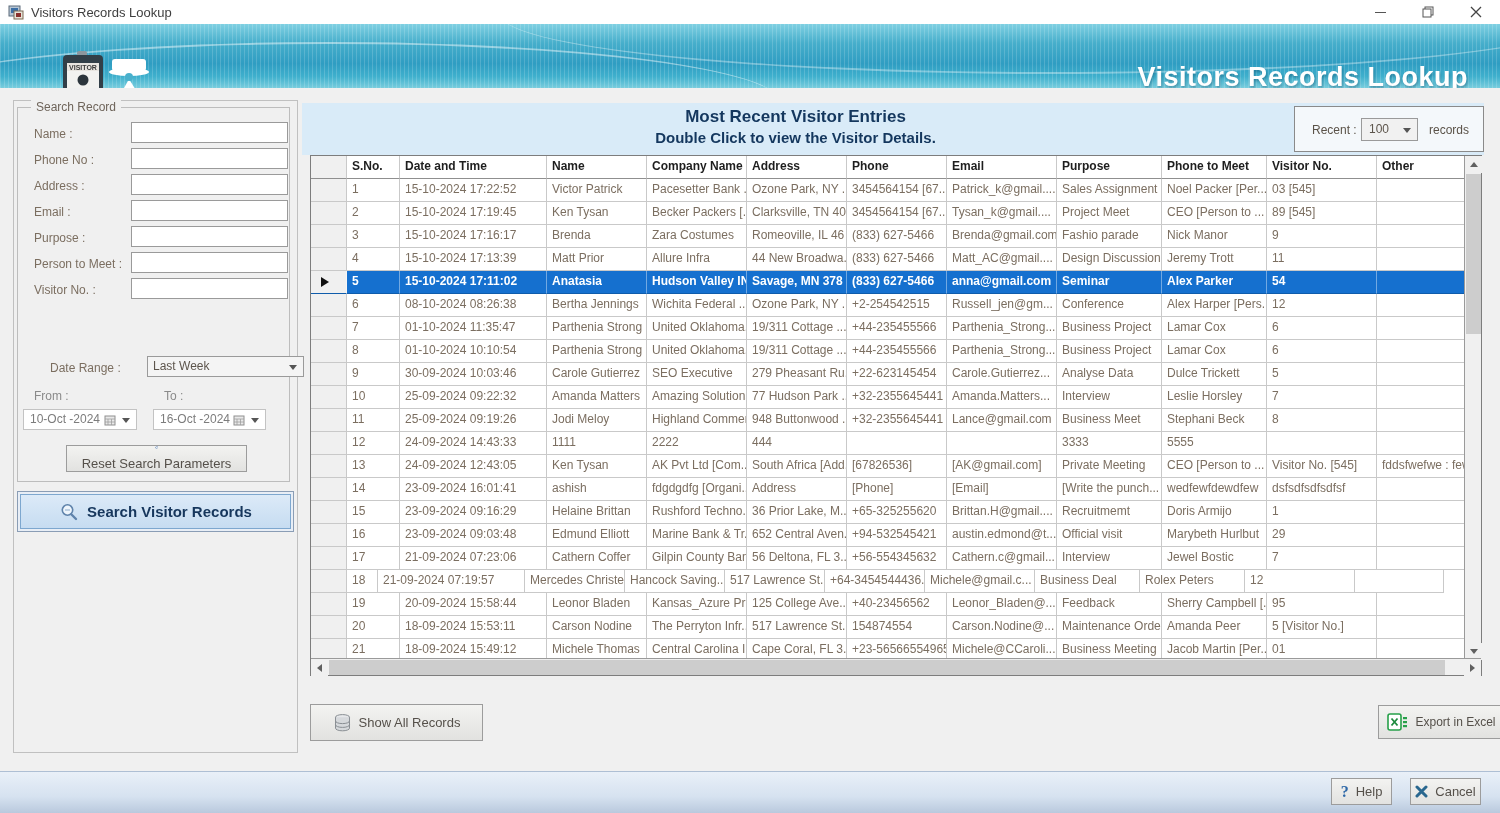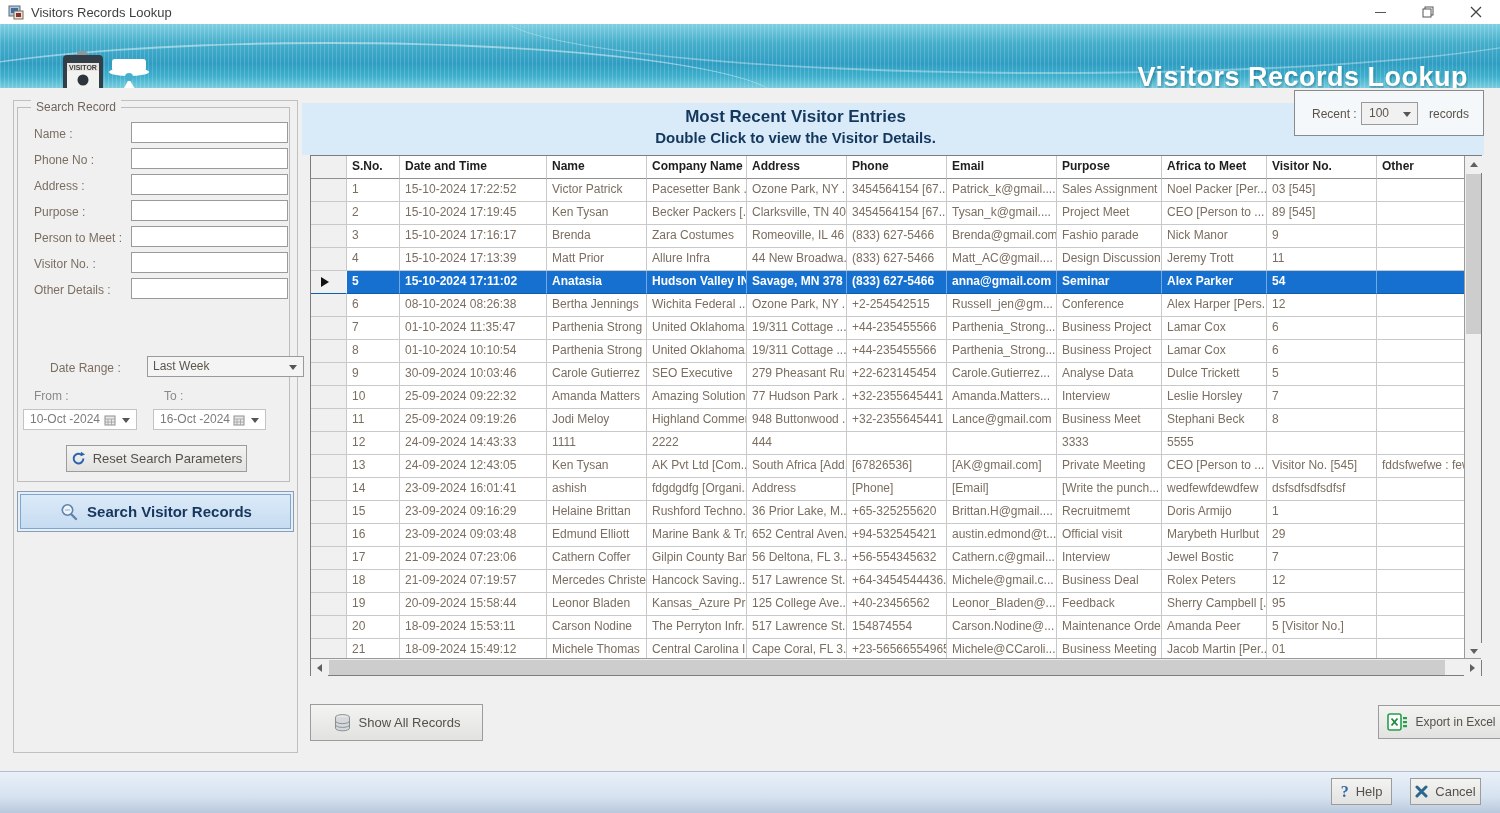--- a/index.html
+++ b/index.html
@@ -31,30 +31,30 @@
   .fields { position:absolute; left:0; top:21px; width:285px; }
   .frow { position:relative; height:26px; }
   .flabel { position:absolute; left:20px; top:5px; font-size:12px; color:#7b6e60; }
   .ftext { position:absolute; left:117px; top:0; width:157px; height:21px; border:1px solid #9a9a9a; background:#ffffff; font-family:"Liberation Sans",sans-serif; font-size:12px; padding:0 4px; color:#444; }
   .combo { position:absolute; left:117px; top:0; width:157px; height:21px; border:1px solid #9a9a9a; background:#f4f4f4; font-size:12px; color:#5d554c; line-height:19px; padding-left:5px; }
   .combo .chev, .dpick .chev { position:absolute; right:6px; top:8px; width:0; height:0; border-left:4px solid transparent; border-right:4px solid transparent; border-top:5px solid #555; }
   .rangelabel { position:absolute; top:288px; font-size:12px; color:#8a8a8a; }
   .dpick { position:absolute; top:308px; height:21px; border:1px solid #c3c3c3; background:#ffffff; font-size:12px; color:#7c7c7c; line-height:19px; padding-left:6px; }
   .dpick .cal { position:absolute; right:20px; top:4px; }
   .btn { display:flex; align-items:center; justify-content:center; gap:7px; border:1px solid #9c9c9c; background:linear-gradient(180deg,#f3f3f1,#e2e2e0); color:#55504a; cursor:default; }
-  .reset-btn { position:absolute; left:52px; top:344px; width:181px; height:27px; font-size:13px; }
+  .reset-btn { position:absolute; left:52px; top:344px; width:181px; height:27px; font-size:13px;flex-direction:column; }
   .search-outer { position:absolute; left:3px; top:390px; width:277px; height:41px; border:1px solid #8a9db5; background:#e8eef6; padding:2px; }
   .search-btn { width:100%; height:100%; display:flex; align-items:center; justify-content:center; gap:8px; border:1px solid #7da7cf; background:linear-gradient(180deg,#dcea f8,#c6dcf1); background:linear-gradient(180deg,#dceaf8,#c6dcf1); font-size:15px; font-weight:bold; color:#16365c; }
 
   
   .strip { position:absolute; left:302px; top:103px; width:1182px; height:52px; background:#d9ebf8; }
   .strip .lines { position:absolute; left:0; right:195px; top:4px; text-align:center; color:#14375e; }
   .strip .l1 { font-size:17px; font-weight:bold; }
   .strip .l2 { font-size:15px; font-weight:bold; margin-top:2px; }
-  .recentbox { position:absolute; left:1294px; top:90px; width:190px; height:46px; border:1px solid #8a8a8a; background:#f4f8fb; }
+  .recentbox { position:absolute; left:1294px; top:106px; width:190px; height:46px; border:1px solid #8a8a8a; background:#f4f8fb; }
   .recentbox .rlabel { position:absolute; left:17px; top:16px; font-size:12px; color:#5a5248; }
   .recentbox .rcombo { position:absolute; left:66px; top:11px; width:57px; height:23px; border:1px solid #9a9a9a; background:#f1f1f1; font-size:12px; color:#5d554c; line-height:21px; padding-left:7px; }
   .recentbox .rcombo .chev { position:absolute; right:6px; top:9px; width:0; height:0; border-left:4px solid transparent; border-right:4px solid transparent; border-top:5px solid #555; }
   .recentbox .runits { position:absolute; right:14px; top:16px; font-size:12px; color:#5a5248; }
 
   
   .grid { position:absolute; left:310px; top:155px; width:1172px; height:521px; border:1px solid #7d7d7d; background:#ffffff; }
   .ghead { position:absolute; left:0; top:0; width:1155px; height:23px; display:flex; background:#ffffff; }
   .gbody { position:absolute; left:0; top:23px; width:1155px; height:481px; overflow:hidden; }
   .g-row { display:flex; height:23px; }
@@ -150,33 +150,33 @@
         </div>
         <div class="frow">
           <span class="flabel">Phone No :</span>
           <input class="ftext" style="">
         </div>
         <div class="frow">
           <span class="flabel">Address :</span>
           <input class="ftext" style="">
         </div>
         <div class="frow">
+          <span class="flabel">Email :</span>
+          <input class="ftext" style="">
+        </div>
+        <div class="frow">
           <span class="flabel">Purpose :</span>
           <input class="ftext" style="">
         </div>
         <div class="frow">
           <span class="flabel">Person to Meet :</span>
           <input class="ftext" style="">
         </div>
         <div class="frow">
           <span class="flabel">Visitor No. :</span>
-          <input class="ftext" style="">
-        </div>
-        <div class="frow">
-          <span class="flabel">Other Details :</span>
           <input class="ftext" style="">
         </div>
       </div>
 
     <div class="frow" style="position:absolute; left:16px; top:255px; width:285px;">
       <span class="flabel">Date Range :</span>
       <div class="combo">
         <span>Last Week</span>
         <span class="chev"></span>
       </div>
@@ -242,21 +242,21 @@
     <div class="ghead" id="grid-head">
         <div class="g-cell selcol" style="width: 36px;"></div>
         <div class="g-cell" style="width: 53px;">S.No.</div>
         <div class="g-cell" style="width: 147px;">Date and Time</div>
         <div class="g-cell" style="width: 100px;">Name</div>
         <div class="g-cell" style="width: 100px;">Company Name</div>
         <div class="g-cell" style="width: 100px;">Address</div>
         <div class="g-cell" style="width: 100px;">Phone</div>
         <div class="g-cell" style="width: 110px;">Email</div>
         <div class="g-cell" style="width: 105px;">Purpose</div>
-        <div class="g-cell" style="width: 105px;">Africa to Meet</div>
+        <div class="g-cell" style="width: 105px;">Phone to Meet</div>
         <div class="g-cell" style="width: 110px;">Visitor No.</div>
         <div class="g-cell" style="width: 89px;">Other</div>
       </div>
     <div class="gbody" id="grid-body">
         <div class="g-row">
           <div class="g-cell selcol" style="width: 36px;"></div>
           <div class="g-cell" style="width: 53px;">1</div>
           <div class="g-cell" style="width: 147px;">15-10-2024 17:22:52</div>
           <div class="g-cell" style="width: 100px;">Victor Patrick</div>
           <div class="g-cell" style="width: 100px;">Pacesetter Bank ...</div>
@@ -489,21 +489,21 @@
           <div class="g-cell" style="width: 100px;">56 Deltona, FL 3...</div>
           <div class="g-cell" style="width: 100px;">+56-554345632</div>
           <div class="g-cell" style="width: 110px;">Cathern.c@gmail...</div>
           <div class="g-cell" style="width: 105px;">Interview</div>
           <div class="g-cell" style="width: 105px;">Jewel Bostic</div>
           <div class="g-cell" style="width: 110px;">7</div>
           <div class="g-cell" style="width: 89px;"></div>
         </div>
         <div class="g-row">
           <div class="g-cell selcol" style="width: 36px;"></div>
-          <div class="g-cell" style="width: 53px;">18</div>
+          <div class="g-cell" style="width: 31px;">18</div>
           <div class="g-cell" style="width: 147px;">21-09-2024 07:19:57</div>
           <div class="g-cell" style="width: 100px;">Mercedes Christe...</div>
           <div class="g-cell" style="width: 100px;">Hancock Saving...</div>
           <div class="g-cell" style="width: 100px;">517 Lawrence St...</div>
           <div class="g-cell" style="width: 100px;">+64-3454544436...</div>
           <div class="g-cell" style="width: 110px;">Michele@gmail.c...</div>
           <div class="g-cell" style="width: 105px;">Business Deal</div>
           <div class="g-cell" style="width: 105px;">Rolex Peters</div>
           <div class="g-cell" style="width: 110px;">12</div>
           <div class="g-cell" style="width: 89px;"></div>

